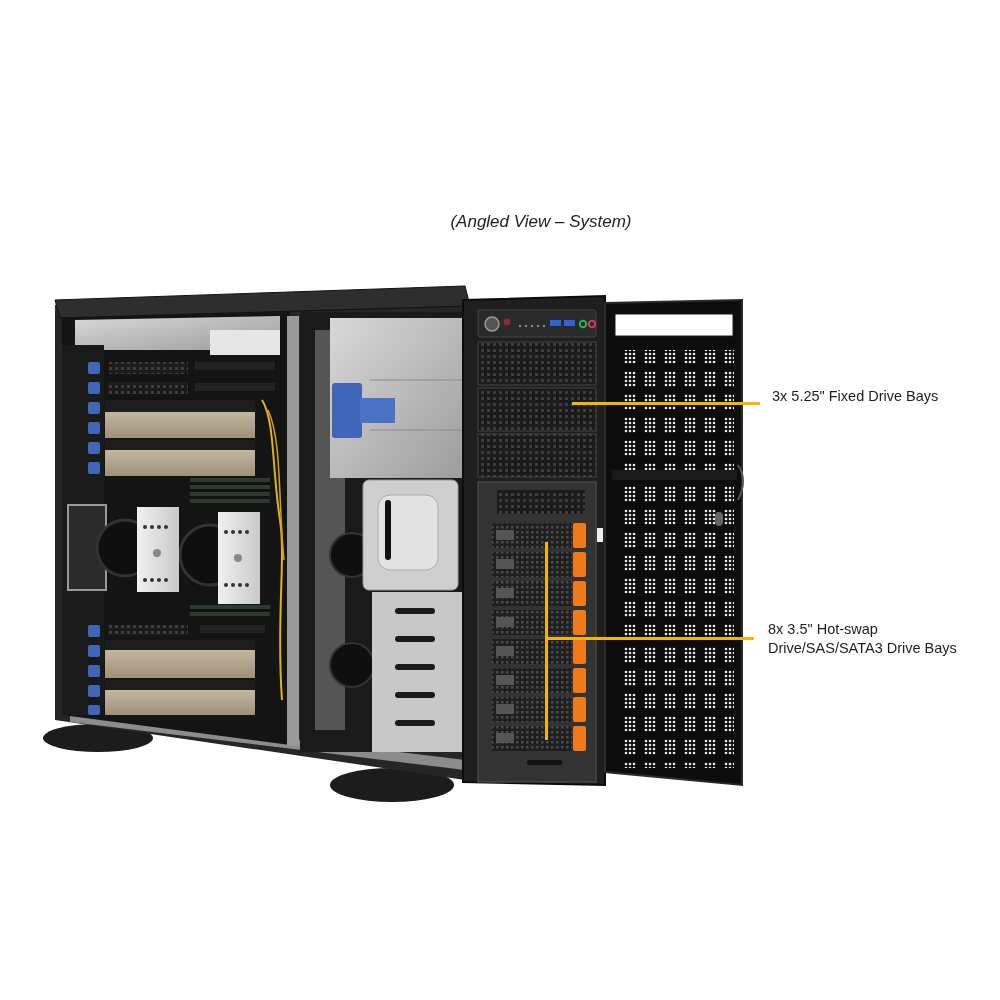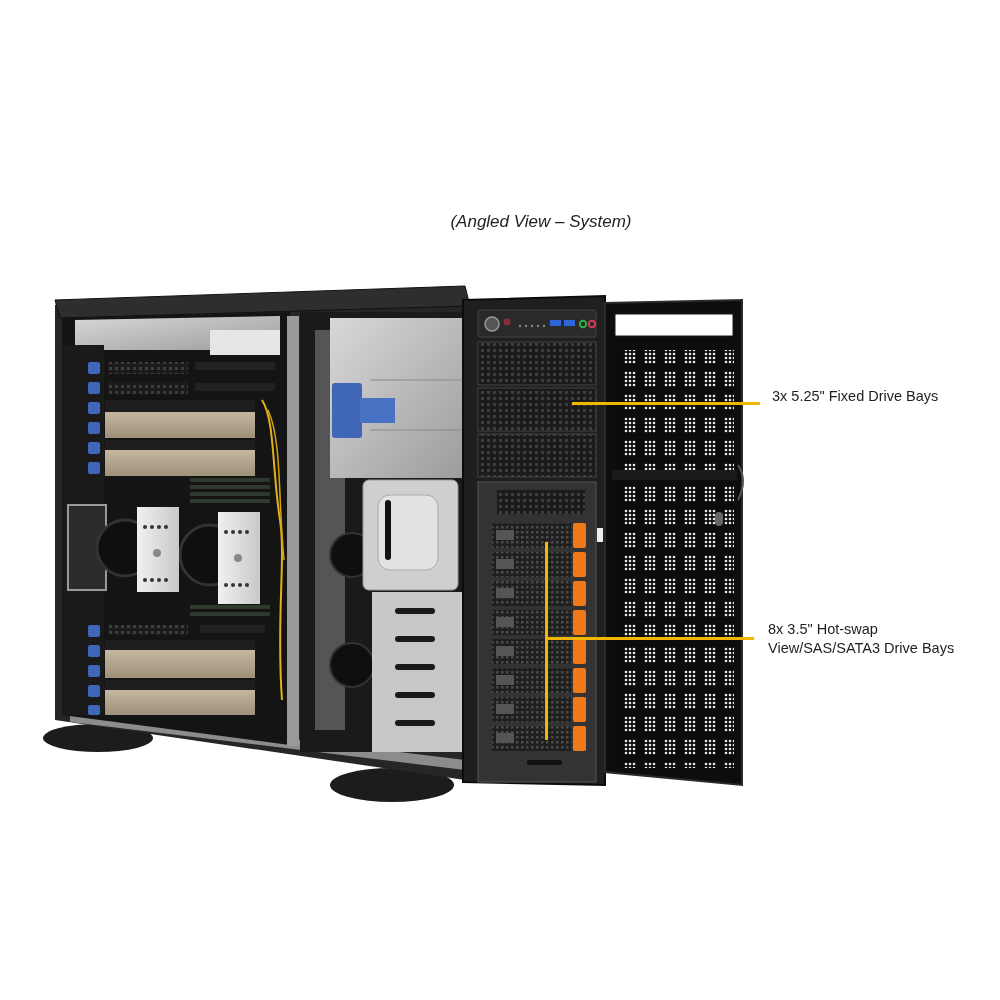--- a/index.html
+++ b/index.html
@@ -278,14 +278,14 @@
 
 <div class="leader" style="left:545px; top:542px; width:3px; height:198px;"></div>
 <div class="leader" style="left:545px; top:637px; width:209px; height:3px;"></div>
 
 <div class="callout-text" style="left:772px; top:387px;">
   <div>3x 5.25" Fixed Drive Bays</div>
 </div>
 
 <div class="callout-text" style="left:768px; top:620px;">
   <div>8x 3.5" Hot-swap</div>
-  <div>View/SAS/SATA3 Drive Bays</div>
+  <div>Drive/SAS/SATA3 Drive Bays</div>
 </div>
 
 </body></html>

